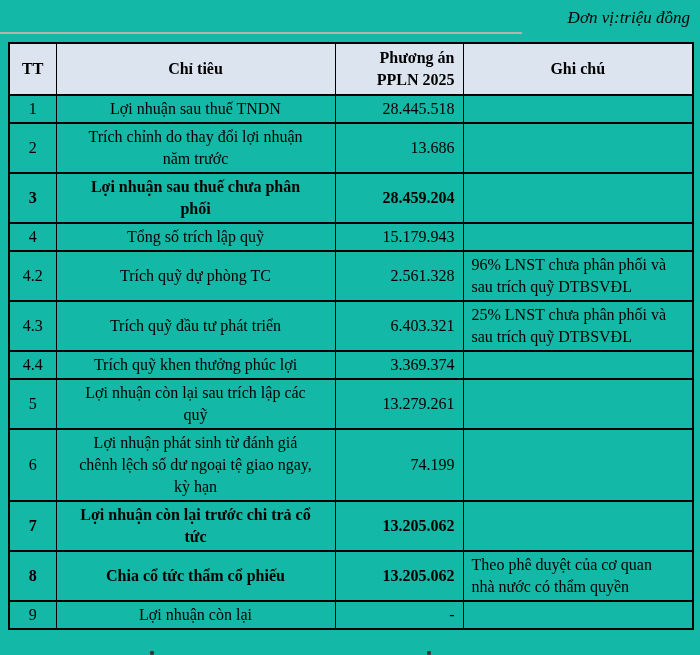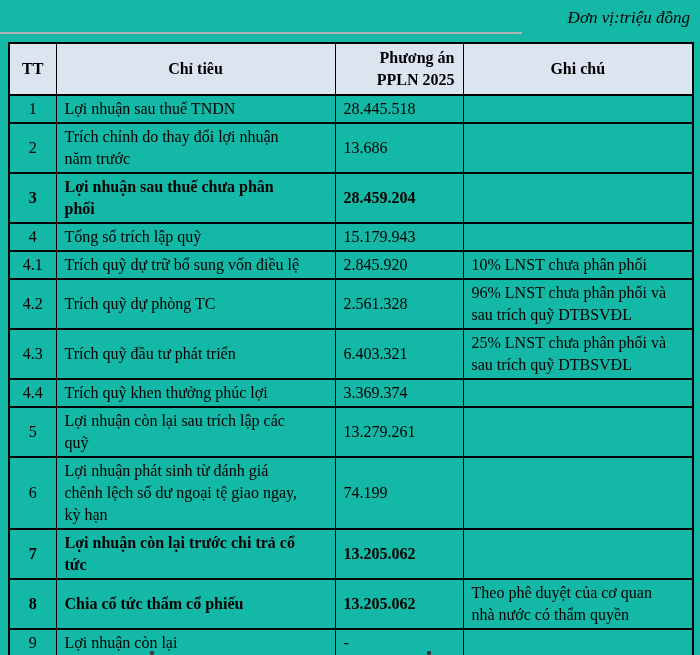--- a/index.html
+++ b/index.html
@@ -55,22 +55,22 @@
   table.report { border: 2px solid #000; }
   thead th {
     background: #dce4f0;
     font-weight: bold;
     text-align: center;
     height: 46px;
     line-height: 24px;
     padding: 0 4px;
   }
   td.col-tt   { text-align: center; padding: 2px 2px; }
-  td.col-label{ text-align: left; white-space: pre-line; }
-  td.col-value{ text-align: left; white-space: nowrap; }
+  td.col-label{ text-align: center; white-space: pre-line; }
+  td.col-value{ text-align: right; white-space: nowrap; }
   td.col-note { text-align: left; white-space: pre-line; }
   tr.data-row { height: 28px; }
   tr.bold-row td.col-tt,
   tr.bold-row td.col-label,
   tr.bold-row td.col-value { font-weight: bold; }
   .remnant {
     position: absolute;
     width: 4px;
     height: 4px;
     background: #3a3a3a;
@@ -125,26 +125,20 @@
           <td class="col-value">28.459.204</td>
           <td class="col-note"></td>
         </tr>
         <tr class="data-row">
           <td class="col-tt">4</td>
           <td class="col-label">Tổng số trích lập quỹ</td>
           <td class="col-value">15.179.943</td>
           <td class="col-note"></td>
         </tr>
         <tr class="data-row">
-          <td class="col-tt">4.1</td>
-          <td class="col-label">Trích quỹ dự trữ bổ sung vốn điều lệ</td>
-          <td class="col-value">2.845.920</td>
-          <td class="col-note">10% LNST chưa phân phối</td>
-        </tr>
-        <tr class="data-row">
           <td class="col-tt">4.2</td>
           <td class="col-label">Trích quỹ dự phòng TC</td>
           <td class="col-value">2.561.328</td>
           <td class="col-note">96% LNST chưa phân phối và
 sau trích quỹ DTBSVĐL</td>
         </tr>
         <tr class="data-row">
           <td class="col-tt">4.3</td>
           <td class="col-label">Trích quỹ đầu tư phát triển</td>
           <td class="col-value">6.403.321</td>

